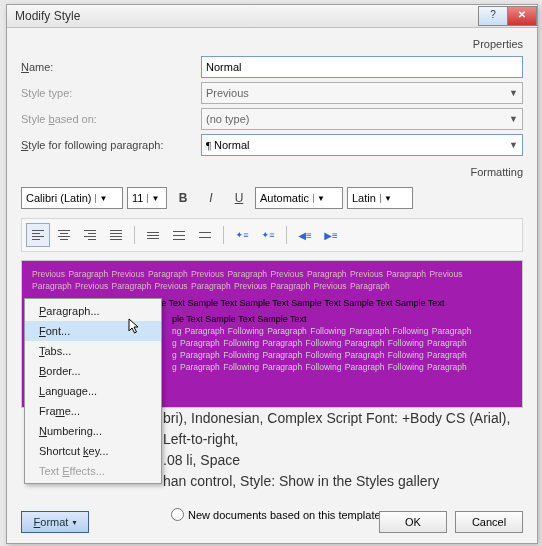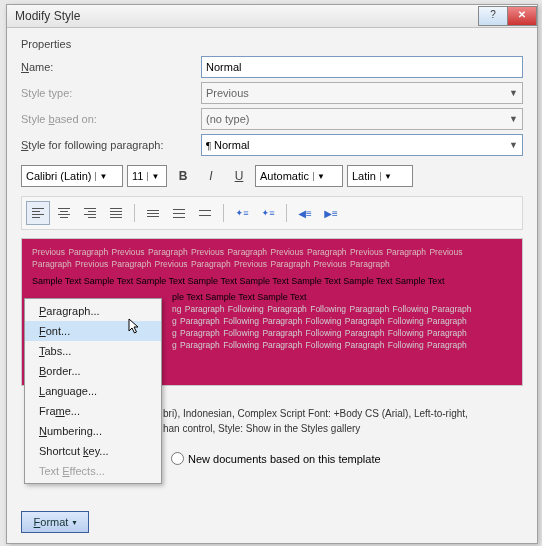--- a/index.html
+++ b/index.html
@@ -31,41 +31,41 @@
     padding-left: 8px;
     font-size: 12px;
     color: #333;
     position: relative;
   }
   .tb-buttons { position:absolute; right:0; top:0; display:flex; }
   .tb-btn { width:28px; height:18px; border:1px solid #888; font-size:10px; text-align:center; line-height:16px; margin-top:1px; }
   .tb-help { background:linear-gradient(#f0f6fd,#c9def3); border-right:0; }
   .tb-close { background:linear-gradient(#e88,#c33); color:#fff; font-weight:bold; }
   .content { padding: 10px 14px 10px 14px; position:relative; }
-  .section-label { font-size:11px; color:#444; margin-bottom:6px; }
+  .section-label { font-size:11px; color:#444; margin-bottom:6px;text-align:right; }
   .row { display:flex; align-items:center; margin:4px 0; }
   .row label { width:180px; color:#444; }
   .row label.disabled { color:#999; }
   .u { text-decoration: underline; }
   .txt { flex:1; height:18px; border:1px solid #7a9ac0; background:#fff; padding:1px 4px; font-family: inherit; font-size: 11px; }
   .dd { flex:1; height:20px; border:1px solid #b0b0b0; background:#f6f6f6; display:flex; align-items:center; justify-content:space-between; padding:0 4px; color:#666; position:relative; }
   .dd.enabled { background:#fff; color:#000; border-color:#7a9ac0; }
   .chev { font-size:9px; color:#555; }
   .formatting-bar { display:flex; align-items:center; gap:4px; margin:8px 0; flex-wrap:wrap; }
   .combo { height:20px; border:1px solid #888; background:#fff; display:flex; align-items:center; }
   .combo span { padding:0 4px; }
   .combo .chev-box { border-left:1px solid #888; width:14px; text-align:center; font-size:8px; }
   .icon-btn { width:22px; height:22px; border:1px solid transparent; display:flex; align-items:center; justify-content:center; font-size:12px; color:#444; background:transparent; }
   .sep { width:1px; height:18px; background:#c0c0c0; margin:0 4px; }
   .align-row { display:flex; align-items:center; gap:2px; margin:6px 0 8px 0; border:1px solid #d8d8d8; padding:4px; background:#f7f7f7; }
-  .preview { border:1px solid #c8c8c8; background:#be185d; height:130px; padding:8px 10px; overflow:hidden; font-size:9px; line-height:1.4; }
+  .preview { border:1px solid #c8c8c8; background:#a21caf; height:130px; padding:8px 10px; overflow:hidden; font-size:9px; line-height:1.4; }
   .prev-grey { color:#cfcfcf; font-size:8.5px; word-spacing:1px; }
   .prev-grey.pinkish { color:#d7bdbd; }
   .prev-sample { color:#000; font-size:9px; margin-top:4px;}
-  .desc { font-size:10px; color:#333; margin-top:20px; line-height:1.5; padding-left:2px;}
+  .desc { font-size:14px; color:#333; margin-top:0; line-height:1.5; padding-left:2px;}
   .bottom-row { display:flex; align-items:flex-start; gap:14px; margin-top:16px; }
   .radio { display:flex; align-items:center; gap:4px; }
   .radio input { margin:0; }
   .btn-row { position:absolute; bottom:10px; right:14px; display:flex; gap:8px; }
   .btn { min-width:68px; height:22px; border:1px solid #8a8a8a; background:linear-gradient(#fdfdfd,#e7e7e7); font-family:inherit; font-size:11px; }
   .format-btn { position:absolute; bottom:10px; left:14px; min-width:68px; height:22px; border:1px solid #3b5e9b; background:linear-gradient(#dce8fb,#b9cff0); font-family:inherit; font-size:11px; color:#133; display:flex; align-items:center; justify-content:center; gap:4px; }
   .format-btn .tri { font-size:8px; }
   
   .menu {
     position:absolute;
@@ -123,20 +123,21 @@
       </div>
     </div>
     <div class="row">
       <label><span class="u">S</span>tyle for following paragraph:</label>
       <div class="dd enabled">
         <span><span class="pilcrow">¶</span>&nbsp;<span>Normal</span></span>
         <span class="chev">▼</span>
       </div>
     </div>
 
+    <div class="section-label" style="margin-top:10px">Formatting</div>
 
     <div class="formatting-bar">
       <div class="combo" style="width:100px">
         <span>Calibri (Latin)</span>
           <div class="chev-box">▼</div>
       </div>
       <div class="combo" style="width:38px">
         <span>11</span>
           <div class="chev-box">▼</div>
       </div>
@@ -235,36 +236,41 @@
       <div class="prev-sample">Sample Text Sample Text Sample Text Sample Text Sample Text Sample Text Sample Text Sample Text</div>
       <div class="prev-sample" style="padding-left:140px">ple Text Sample Text Sample Text</div>
       <div class="prev-grey" style="padding-left:140px">ng Paragraph Following Paragraph Following Paragraph Following Paragraph</div>
       <div class="prev-grey" style="padding-left:140px">g Paragraph Following Paragraph Following Paragraph Following Paragraph</div>
       <div class="prev-grey" style="padding-left:140px">g Paragraph Following Paragraph Following Paragraph Following Paragraph</div>
       <div class="prev-grey" style="padding-left:140px">g Paragraph Following Paragraph Following Paragraph Following Paragraph</div>
     </div>
 
     <div class="desc">
       <div style="padding-left:140px">bri), Indonesian, Complex Script Font: +Body CS (Arial), Left-to-right,</div>
+      <div style="padding-left:140px">.08 li, Space</div>
       <div style="padding-left:140px">han control, Style: Show in the Styles gallery</div>
     </div>
 
     <div class="bottom-row" style="padding-left:150px">
       <div class="radio">
         <input type="radio" style="">
         <span>New documents based on this template</span>
       </div>
     </div>
 
   </div>
 
   <button class="format-btn">
     <span><span class="u">F</span>ormat</span>
       <span class="tri">▾</span>
   </button>
+  <div class="btn-row">
+    <button class="btn">OK</button>
+    <button class="btn">Cancel</button>
+  </div>
 </div>
 
 <div class="menu">
   <div class="menu-item"><span class="u">P</span>aragraph...</div>
   <div class="menu-item hover"><span class="u">F</span><span></span>ont...</div>
   <div class="menu-item"><span class="u">T</span>abs...</div>
   <div class="menu-item"><span class="u">B</span>order...</div>
   <div class="menu-item"><span class="u">L</span>anguage...</div>
   <div class="menu-item">Fra<span class="u">m</span>e...</div>
   <div class="menu-item"><span class="u">N</span>umbering...</div>

